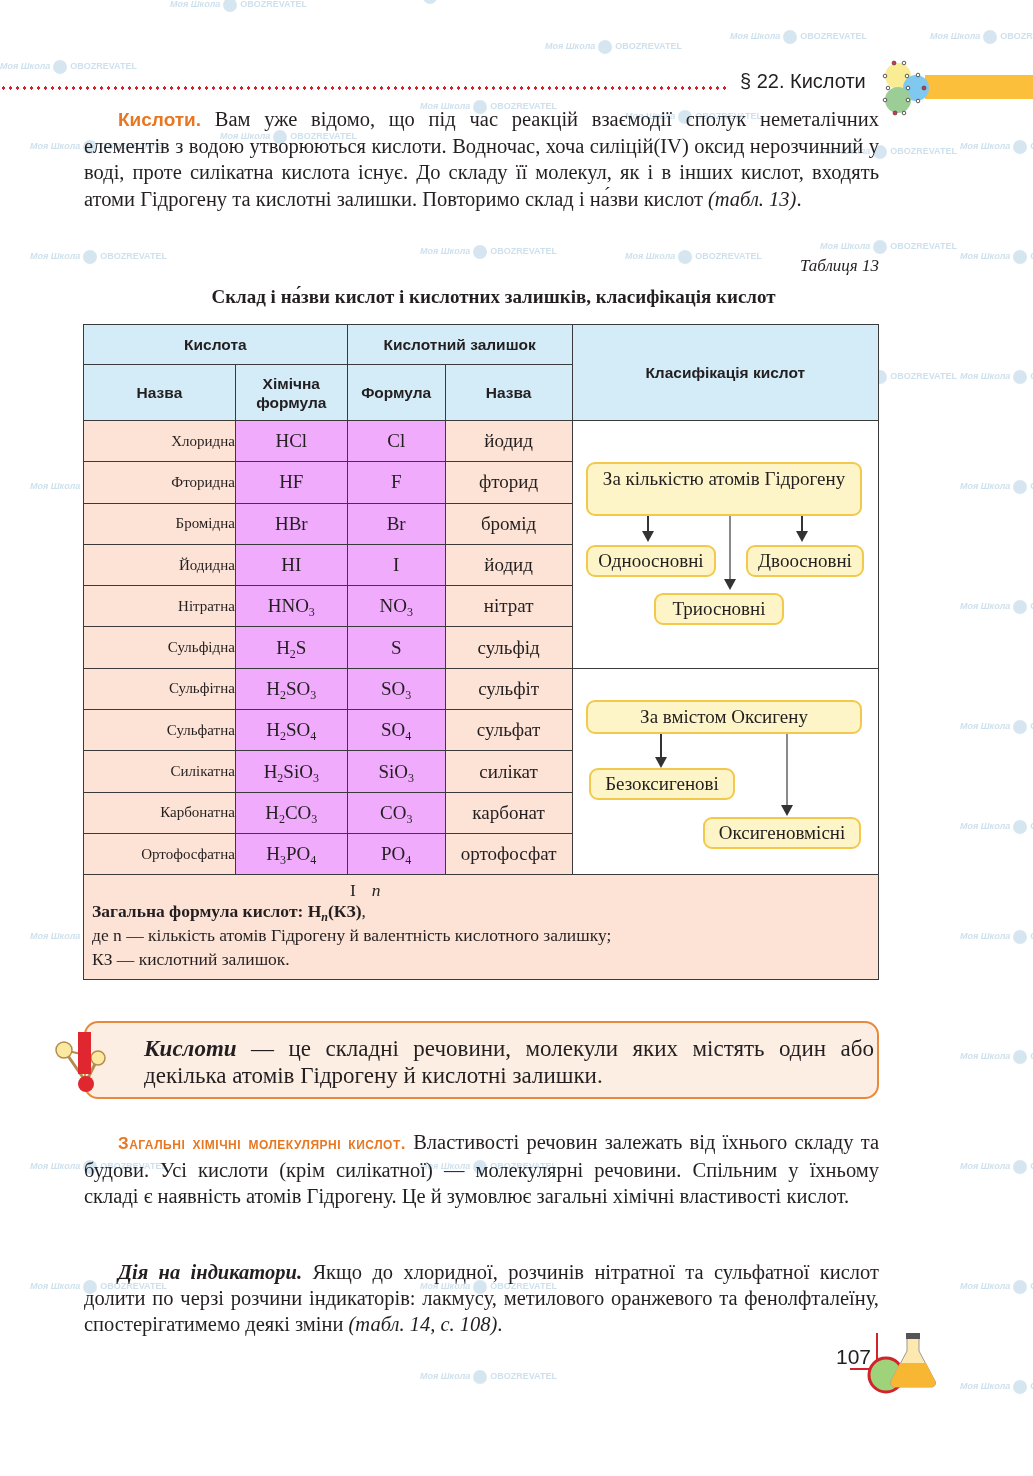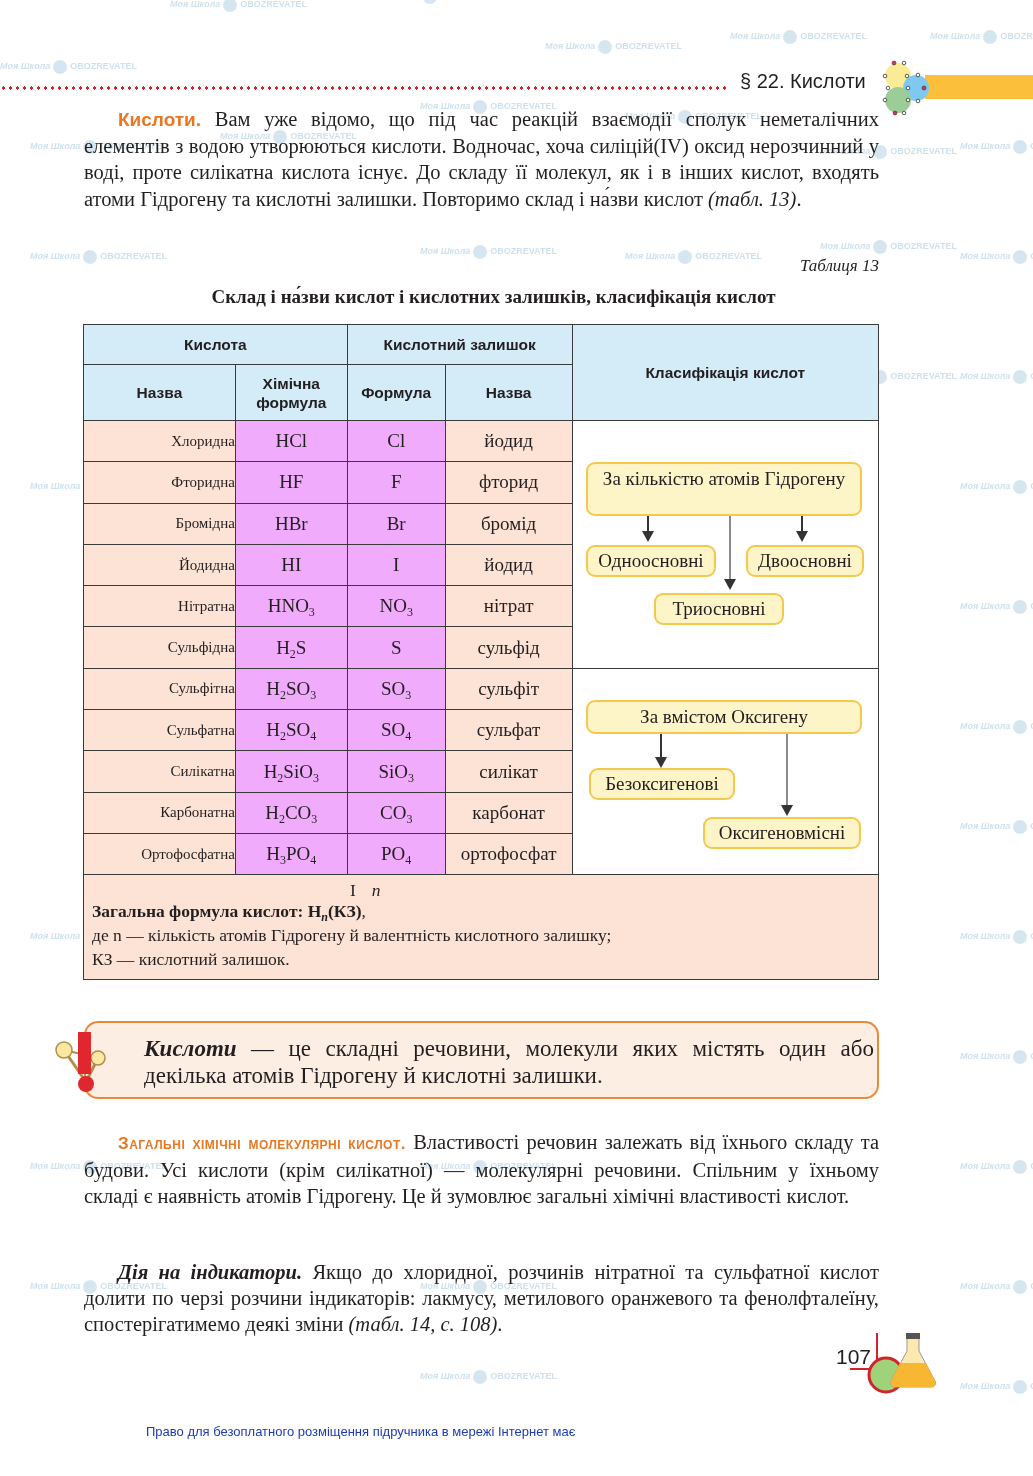--- a/index.html
+++ b/index.html
@@ -280,14 +280,13 @@
 <svg class="pgico" viewBox="0 0 90 62">
   <polyline points="-10,36 27,36 27,0" fill="none" stroke="#d2232a" stroke-width="2"></polyline>
   <circle cx="36" cy="42" r="17" fill="#9fd37a" stroke="#d2232a" stroke-width="3"></circle>
   <path d="M57,4 h12 v14 l16,30 a4,4 0 0 1 -4,6 h-36 a4,4 0 0 1 -4,-6 l16,-30z" fill="#fde8b0" stroke="#999" stroke-width="1"></path>
   <path d="M50,30 h26 l9,18 a4,4 0 0 1 -4,6 h-36 a4,4 0 0 1 -4,-6z" fill="#f7b733"></path>
   <rect x="56" y="0" width="14" height="6" fill="#555"></rect>
 </svg>
 <div class="pgnum">107</div>
 
 <div class="footer">
-  <div>Право для безоплатного розміщення підручника в мережі Інтернет має</div>
 </div>
 
 </body></html>

